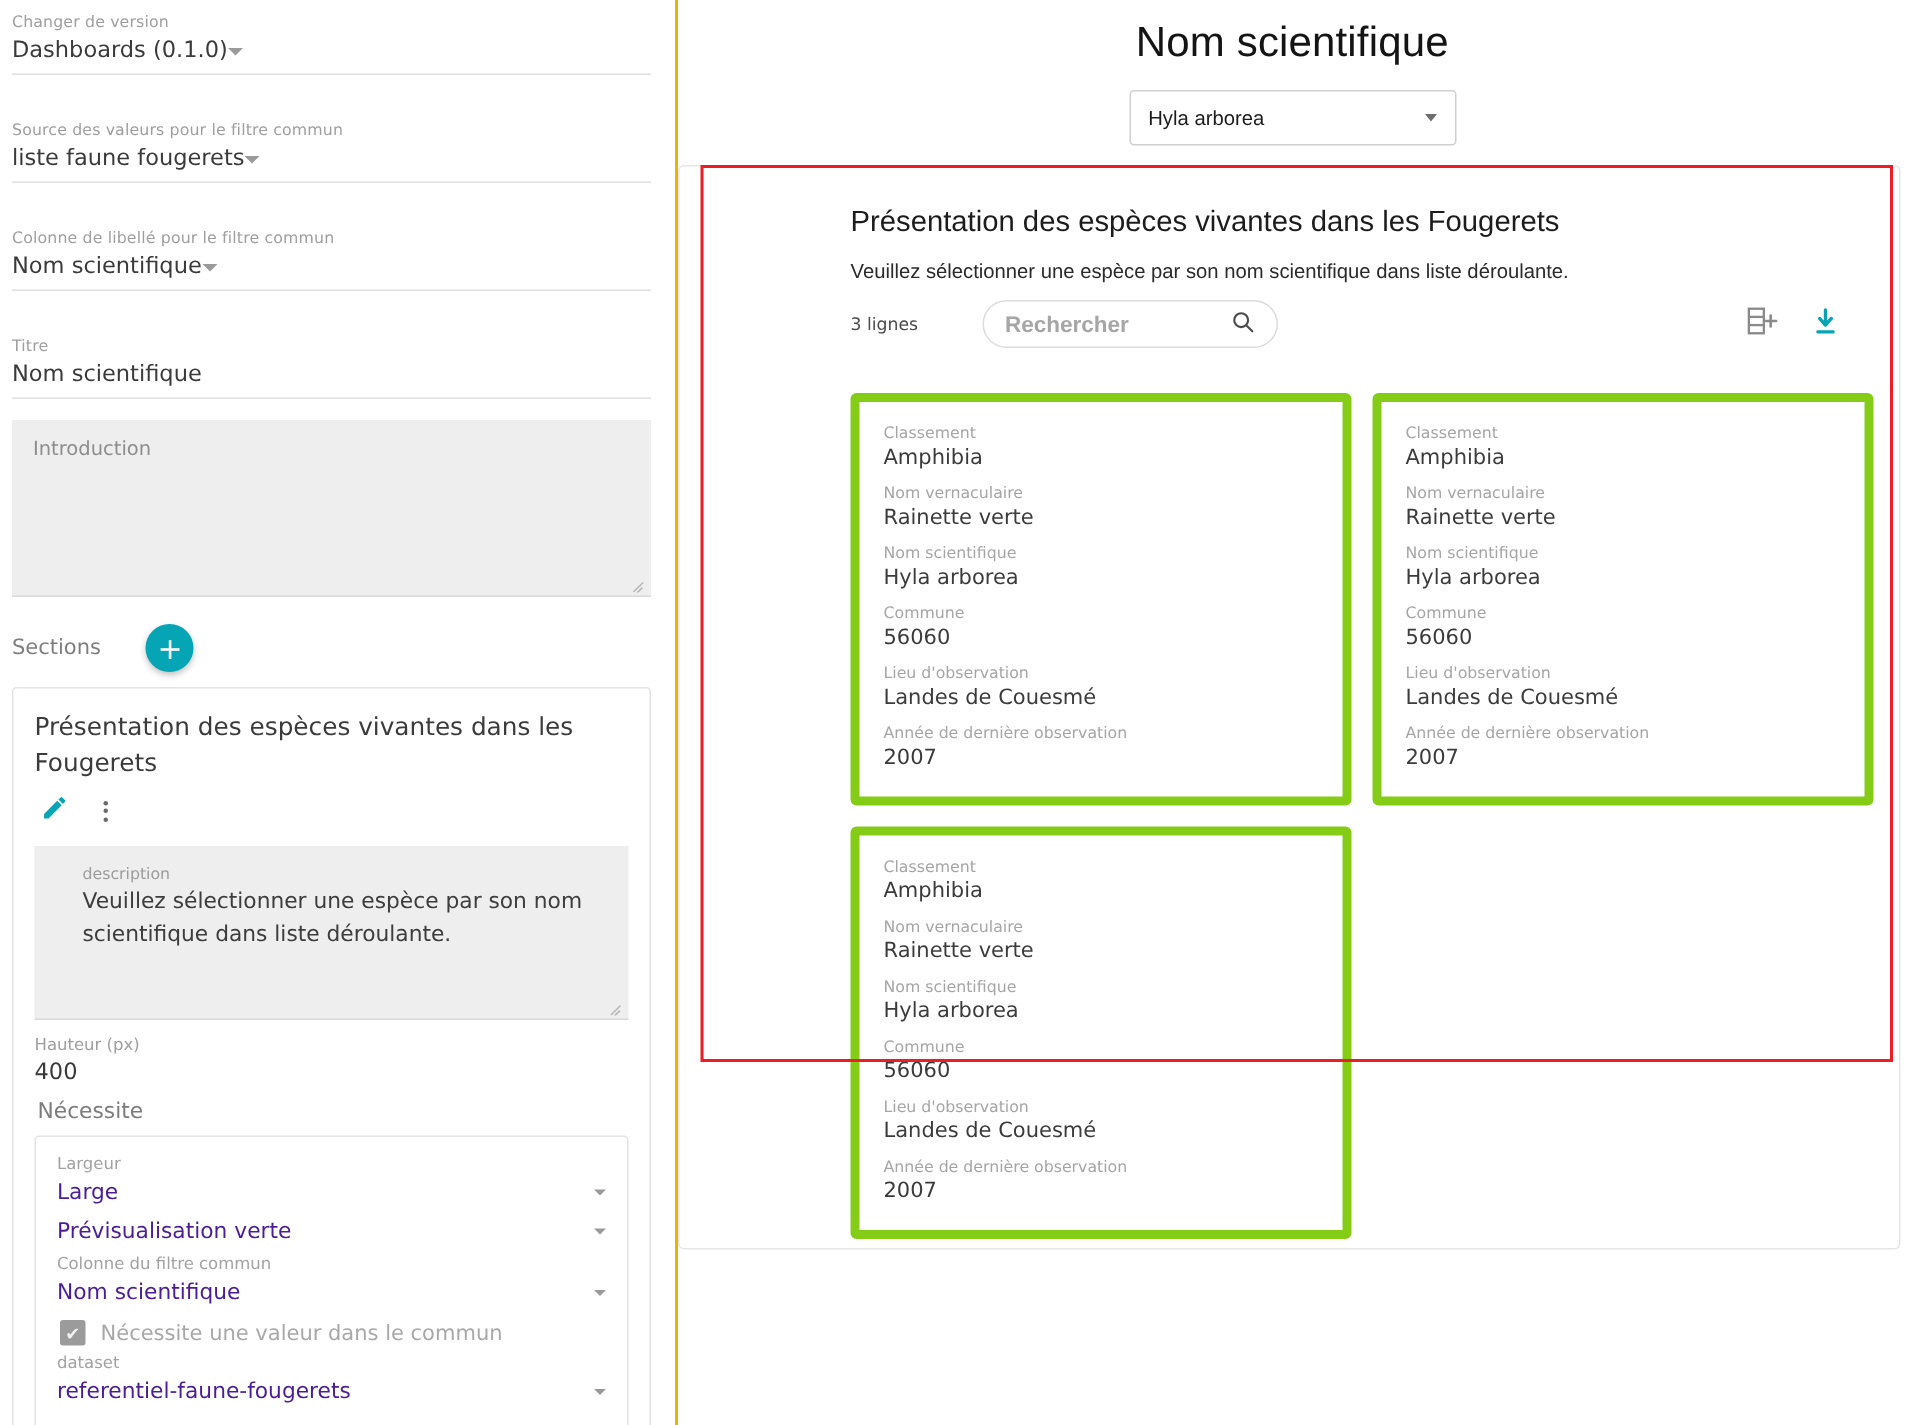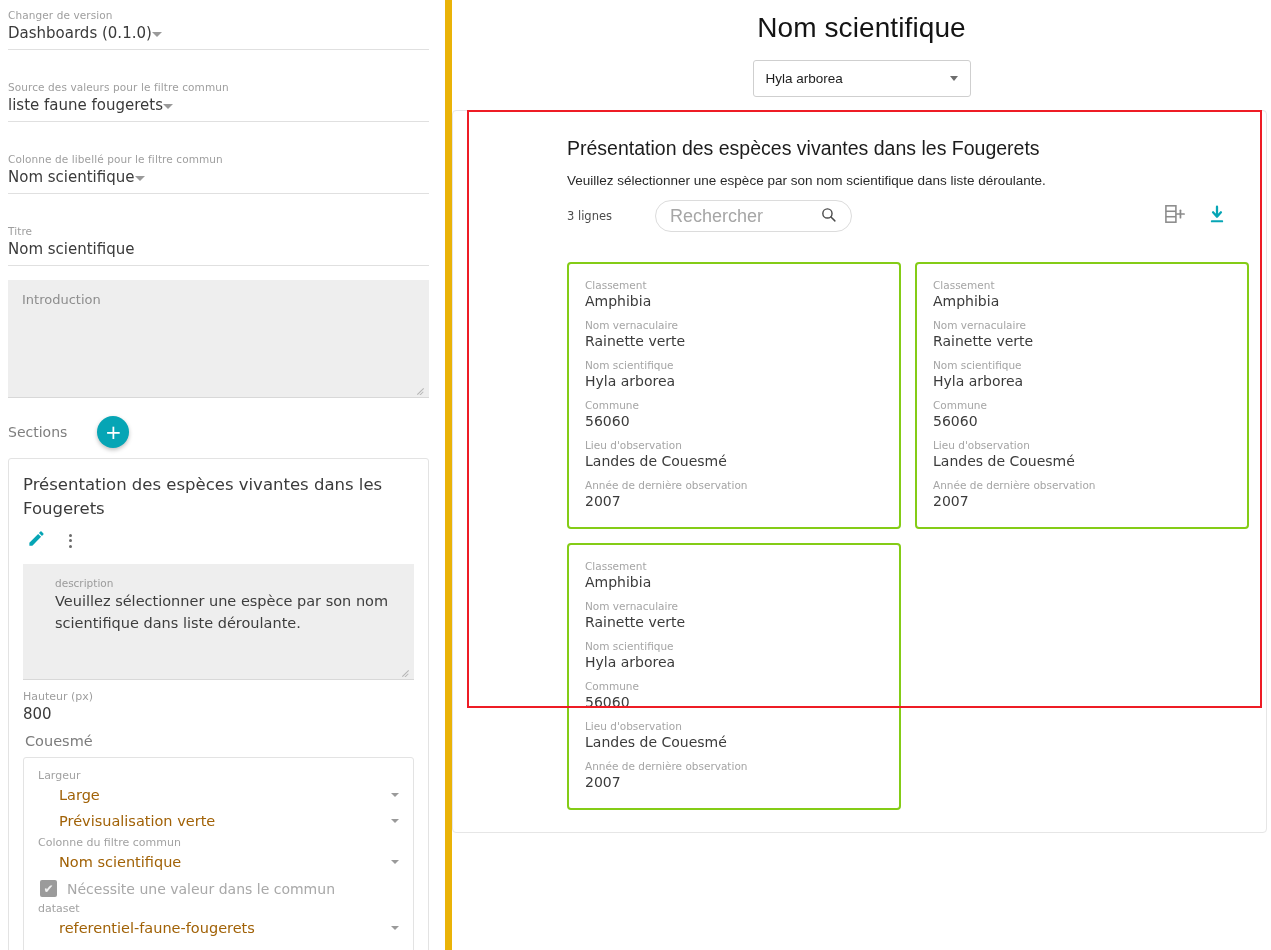--- a/index.html
+++ b/index.html
@@ -13,21 +13,21 @@
   #app { position: relative; width: 1271px; height: 950px; display: flex; }
 
   
   .left-panel {
     width: 452px;
     height: 950px;
     background: #ffffff;
     padding: 0 8px 0 0;
     position: relative;
     overflow: hidden;
-    border-right: 7px solid #eab308;
+    border-right: 2px solid #eab308;
   }
   .lp-inner { padding: 0 8px; }
 
   .field {
     position: relative;
     padding-top: 8px;
     margin-bottom: 0;
   }
   .field-label {
     font-size: 10.5px;
@@ -138,21 +138,21 @@
   .elements-card {
     border: 1px solid #e3e3e3;
     border-radius: 3px;
     padding: 10px 14px 14px 14px;
   }
   .ef { margin-bottom: 2px; position: relative; }
   .ef-label { font-size: 11px; color: #a2a2a2; line-height: 15px; }
   .ef-row {
     display: flex; align-items: center; justify-content: space-between;
   }
-  .ef-value { font-size: 14.5px; color: #a16207; line-height: 24px; margin-left: 21px; }
+  .ef-value { font-size: 14.5px; color: #4c1d95; line-height: 24px; }
   .ef-caret {
     width: 0; height: 0;
     border-left: 4.5px solid transparent;
     border-right: 4.5px solid transparent;
     border-top: 4.5px solid #9a9a9a;
   }
   .cb-row { display:flex; align-items:center; gap:10px; margin: 6px 0 4px 2px;}
   .cb-box {
     width: 17px; height: 17px; border-radius: 2px; background: #9b9b9b;
     display:flex; align-items:center; justify-content:center;
@@ -245,35 +245,35 @@
   .search-box {
     width: 197px;
     height: 32px;
     border: 1px solid #dcdcdc;
     border-radius: 18px;
     display: flex; align-items: center;
     padding: 0 14px;
     justify-content: space-between;
     background: #fff;
   }
-  .search-ph { font-size: 18px; color: #a6a6a6; font-family: "Liberation Sans", sans-serif;}
+  .search-ph { font-size: 15px; color: #a6a6a6; font-family: "Liberation Sans", sans-serif; font-weight: bold;}
   .toolbar-spacer { flex: 1; }
   .toolbar-icons { display:flex; align-items:center; gap: 20px; margin-right: 14px;}
 
   
   .cards-grid {
     display: flex;
     flex-wrap: wrap;
     gap: 14px;
     margin-top: 30px;
     width: 682px;
   }
   .vcard {
     width: 334px;
-    border: 2px solid #84cc16;
+    border: 6px solid #84cc16;
     border-radius: 4px;
     padding: 14px 16px 16px 16px;
     background: #fff;
   }
   .vrow { margin-bottom: 7px; }
   .vrow:last-child { margin-bottom: 0; }
   .vlabel { font-size: 10.5px; color: #a5a5a5; line-height: 14px; }
   .vvalue { font-size: 14px; color: #3b3b3b; line-height: 19px; }
 </style>
 </head>
@@ -345,23 +345,23 @@
           </span>
         </div>
 
         <div class="ta-block" style="height:116px;padding-left:32px;">
           <div class="ta-label">description</div>
           <div class="ta-text">Veuillez sélectionner une espèce par son nom scientifique dans liste déroulante.</div>
           <div class="resize-grip"></div>
         </div>
 
         <div class="hauteur-label">Hauteur (px)</div>
-        <div class="hauteur-value">800</div>
-
-        <div class="elements-label">Couesmé</div>
+        <div class="hauteur-value">400</div>
+
+        <div class="elements-label">Nécessite</div>
 
         <div class="elements-card">
           <div class="ef">
             <div class="ef-label">Largeur</div>
             <div class="ef-row">
               <div class="ef-value">Large</div>
               <div class="ef-caret"></div>
             </div>
           </div>
 

